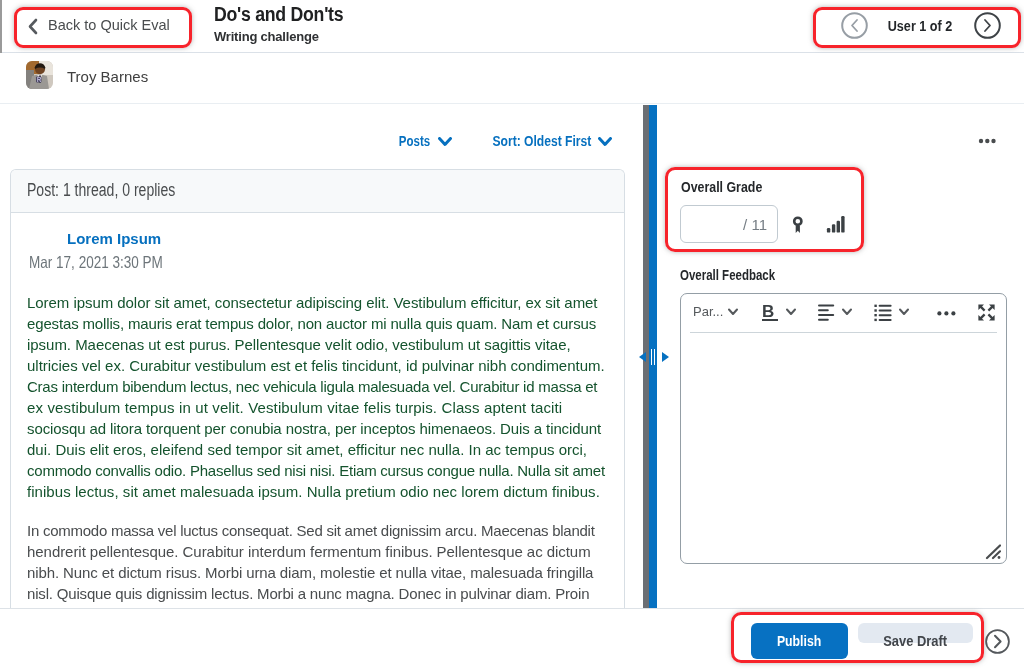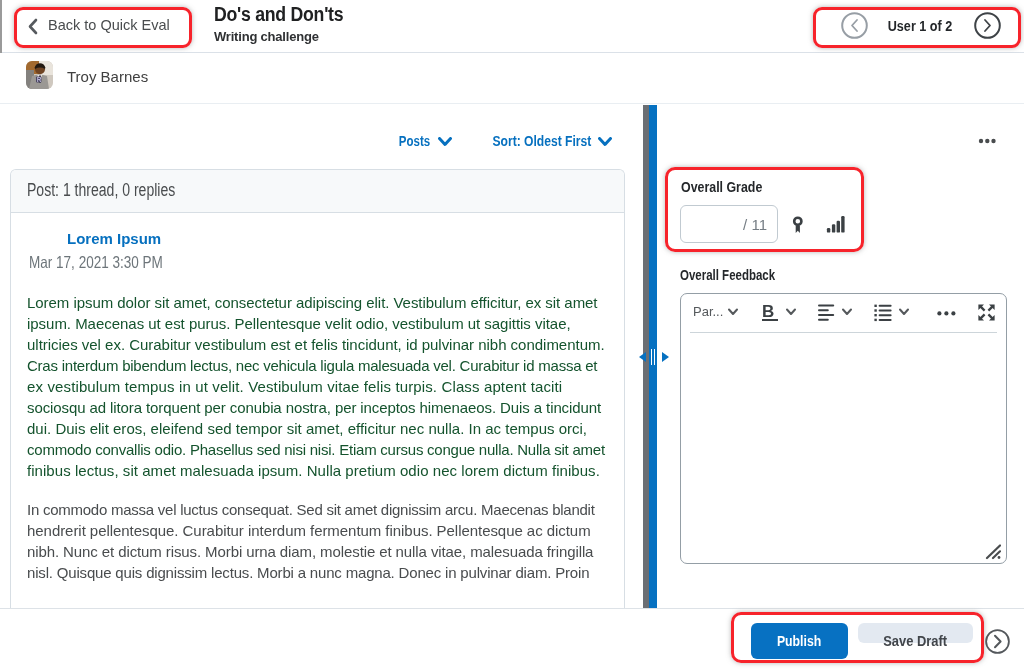--- a/index.html
+++ b/index.html
@@ -78,20 +78,21 @@
     <path d="M1.5 1.5 L7 7.5 L12.5 1.5" fill="none" stroke="#0670bf" stroke-width="3" stroke-linecap="round" stroke-linejoin="round"></path>
   </svg>
 
 <div class="abs" style="left:10px;top:169px;width:615px;height:441px;border:1px solid #d7dee4;border-bottom:none;border-radius:6px 6px 0 0;overflow:hidden;">
   <div style="height:43px;background:#f7f9fa;border-bottom:1px solid #d7dee4;line-height:41px;padding-left:16px;font-size:18px;color:#494c4e;"><span style="display:inline-block;transform:scaleX(0.78);transform-origin:left;">Post: 1 thread, 0 replies</span></div>
   <div style="padding:17px 14px 0 16px;">
     <div style="font-size:15px;font-weight:bold;color:#0670bf;margin-left:40px;">Lorem Ipsum</div>
     <div style="font-size:16.5px;color:#6d757a;margin-top:6px;margin-left:1.5px;transform:scaleX(0.82);transform-origin:left;">Mar 17, 2021 3:30 PM</div>
     <div id="para1" style="margin-top:20px;font-size:15px;color:#14532d;line-height:21px;white-space:nowrap;letter-spacing:-0.2px;">
       <div style="letter-spacing:-0.05px">Lorem ipsum dolor sit amet, consectetur adipiscing elit. Vestibulum efficitur, ex sit amet</div>
+      <div style="letter-spacing:-0.15px">egestas mollis, mauris erat tempus dolor, non auctor mi nulla quis quam. Nam et cursus</div>
       <div style="letter-spacing:-0.03px">ipsum. Maecenas ut est purus. Pellentesque velit odio, vestibulum ut sagittis vitae,</div>
       <div style="letter-spacing:-0.02px">ultricies vel ex. Curabitur vestibulum est et felis tincidunt, id pulvinar nibh condimentum.</div>
       <div style="letter-spacing:-0.23px">Cras interdum bibendum lectus, nec vehicula ligula malesuada vel. Curabitur id massa et</div>
       <div style="letter-spacing:0.13px">ex vestibulum tempus in ut velit. Vestibulum vitae felis turpis. Class aptent taciti</div>
       <div style="letter-spacing:-0.1px">sociosqu ad litora torquent per conubia nostra, per inceptos himenaeos. Duis a tincidunt</div>
       <div style="letter-spacing:0.01px">dui. Duis elit eros, eleifend sed tempor sit amet, efficitur nec nulla. In ac tempus orci,</div>
       <div style="letter-spacing:-0.23px">commodo convallis odio. Phasellus sed nisi nisi. Etiam cursus congue nulla. Nulla sit amet</div>
       <div style="letter-spacing:0.05px">finibus lectus, sit amet malesuada ipsum. Nulla pretium odio nec lorem dictum finibus.</div>
     </div>
     <div id="para2" style="margin-top:18px;font-size:15px;color:#494c4e;line-height:21px;white-space:nowrap;letter-spacing:-0.2px;">

